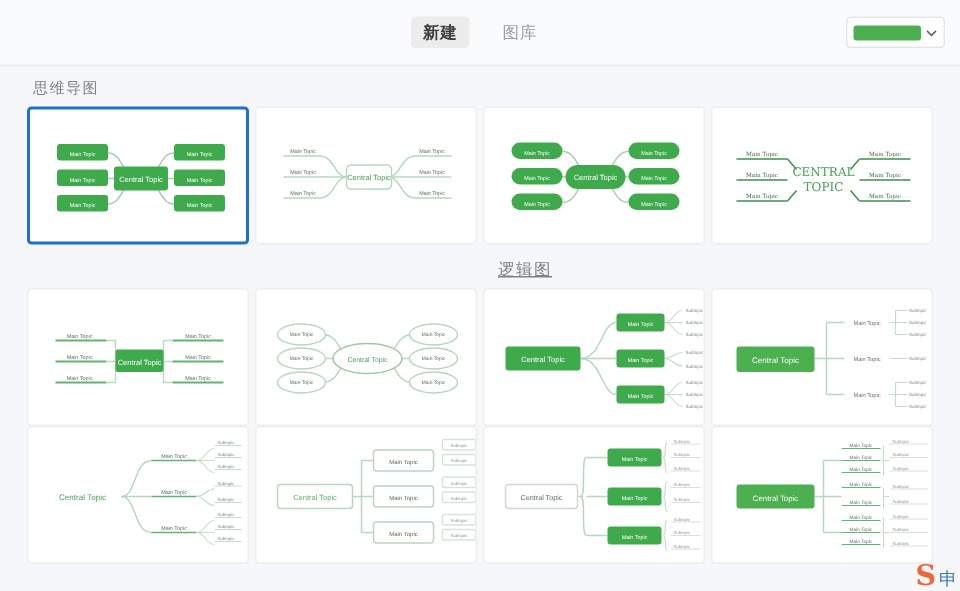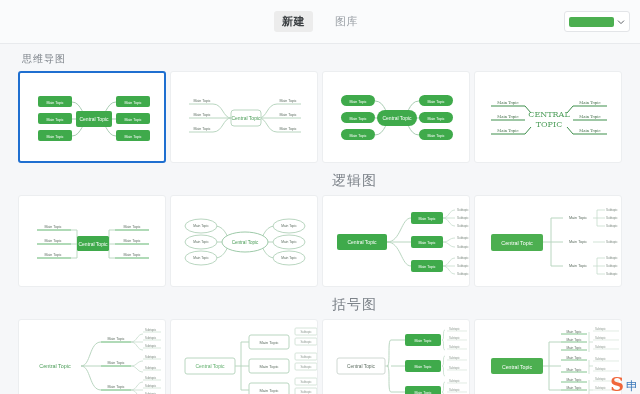--- a/index.html
+++ b/index.html
@@ -57,21 +57,21 @@
     border: 1px solid #eceef0;
     border-radius: 3px;
     overflow: hidden;
     cursor: pointer;
   }
   .card.selected { border: 2px solid #1f6fd0; }
   .card svg { display: block; width: 148px; height: 92px; }
 
   
   .row-head { display: grid; grid-template-columns: repeat(4,148px); gap:8px; padding: 0 18px; }
-  .row-head .h { font-size: 14px; color: #7c8289; letter-spacing: 1px; padding: 9px 0 5px 2px; }
+  .row-head .h { font-size: 11px; color: #7c8289; letter-spacing: 1px; padding: 9px 0 5px 2px; text-decoration: underline; }
 
   
   .watermark {
     position: absolute; right: 2px; bottom: 0px;
     display: flex; align-items: flex-end; gap: 2px;
     opacity: .92; pointer-events: none;
   }
   .wm-s {
     font-family: "DejaVu Serif", serif; font-size: 19px; font-weight: 700;
     color: #ef5a2a; line-height: 1;
@@ -315,26 +315,20 @@
           <text x="131" y="23.2" font-size="3" fill="#7d8a81">Subtopic</text>
           <text x="131" y="31.2" font-size="3" fill="#7d8a81">Subtopic</text>
           <text x="131" y="47.2" font-size="3" fill="#7d8a81">Subtopic</text>
           <text x="131" y="63.2" font-size="3" fill="#7d8a81">Subtopic</text>
           <text x="131" y="71.2" font-size="3" fill="#7d8a81">Subtopic</text>
           <text x="131" y="79.2" font-size="3" fill="#7d8a81">Subtopic</text>
         </svg>
       </div>
     </div>
 
-    <div class="row-head">
-      <div class="h" style="visibility:hidden">.</div>
-      <div class="h" style="visibility:hidden">.</div>
-      <div class="h">括号图</div>
-      <div class="h" style="visibility:hidden">.</div>
-    </div>
 
     <div class="grid">
 
       <div class="card">
         <svg viewBox="0 0 148 92">
           <path d="M62 46 C72 46 70 22 82 22" stroke="#b9d6c0" stroke-width="1" fill="none"></path>
           <path d="M62 46 L82 46" stroke="#b9d6c0" stroke-width="1" fill="none"></path>
           <path d="M62 46 C72 46 70 70 82 70" stroke="#b9d6c0" stroke-width="1" fill="none"></path>
           <path d="M82 22 L112 22" stroke="#62b571" stroke-width="1"></path>
           <path d="M82 46 L112 46" stroke="#62b571" stroke-width="1"></path>

